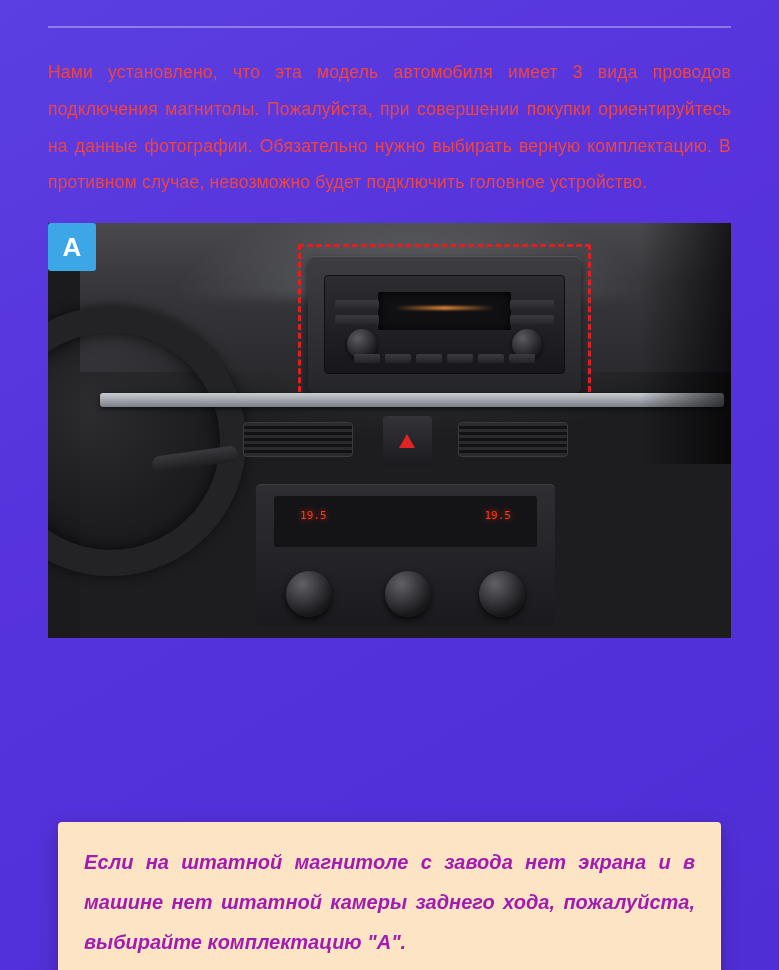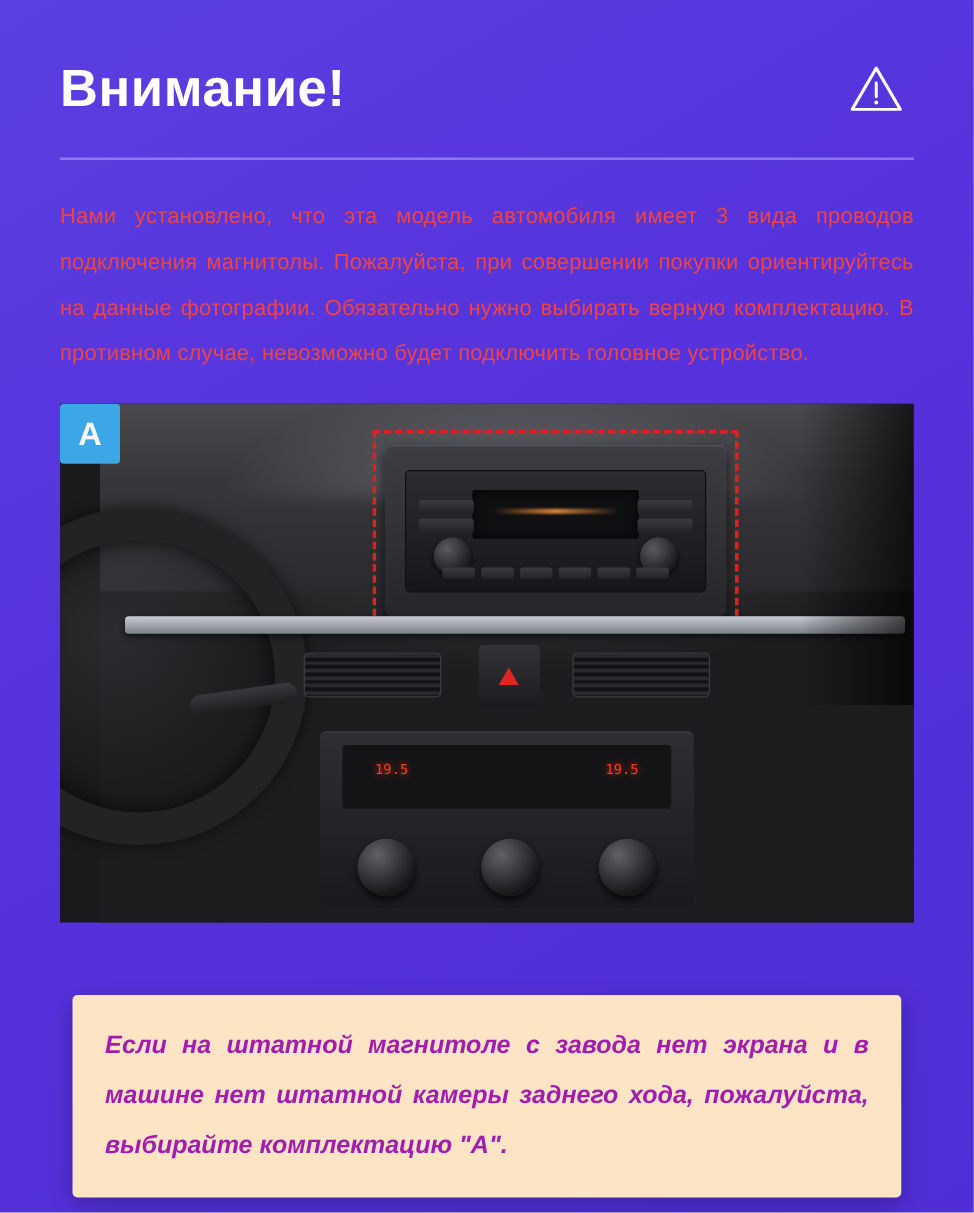--- a/index.html
+++ b/index.html
@@ -264,30 +264,20 @@
     font-style: italic;
     font-weight: bold;
     box-shadow: 0 6px 18px rgba(0,0,0,0.25);
   }
 </style>
 </head>
 <body>
 
 <div class="page">
 
-  <div class="header">
-    <h1 class="title">Внимание!</h1>
-    <span class="warn-icon">
-      <svg viewBox="0 0 48 48" width="44" height="44" aria-hidden="true">
-        <path d="M24 6 L45 42 L3 42 Z" fill="none" stroke="#ffffff" stroke-width="2.6" stroke-linejoin="round"></path>
-        <line x1="24" y1="19" x2="24" y2="31" stroke="#ffffff" stroke-width="2.6" stroke-linecap="round"></line>
-        <circle cx="24" cy="36" r="1.7" fill="#ffffff"></circle>
-      </svg>
-    </span>
-  </div>
 
   <div class="divider"></div>
 
   <p class="copy">Нами установлено, что эта модель автомобиля имеет 3 вида проводов подключения магнитолы. Пожалуйста, при совершении покупки ориентируйтесь на данные фотографии. Обязательно нужно выбирать верную комплектацию. В противном случае, невозможно будет подключить головное устройство.</p>
 
   <div class="photo-wrap">
     <div class="car">
       <div class="dash-top"></div>
       <div class="windshield-glare"></div>
       <div class="steering"></div>

